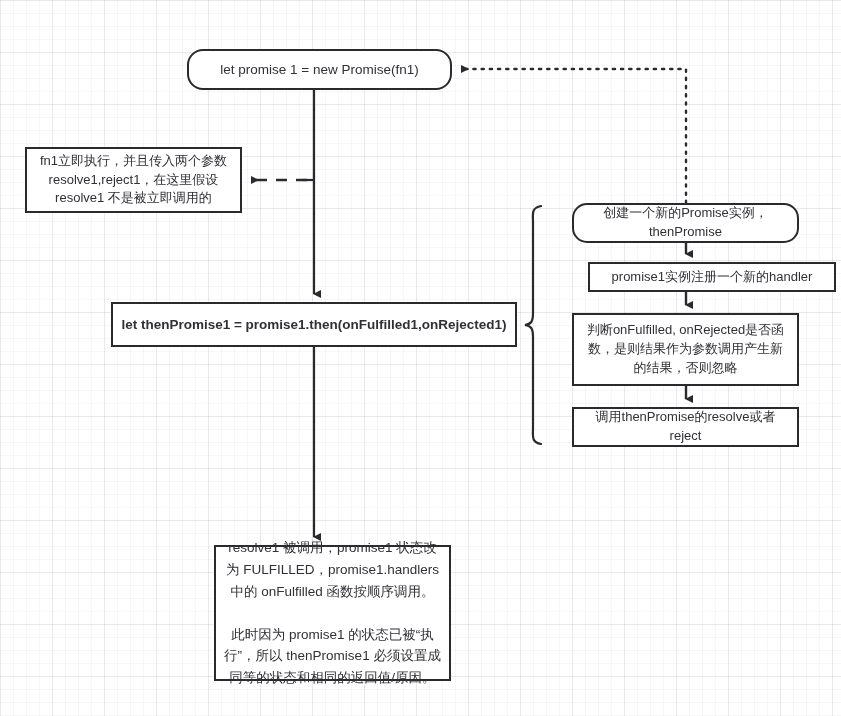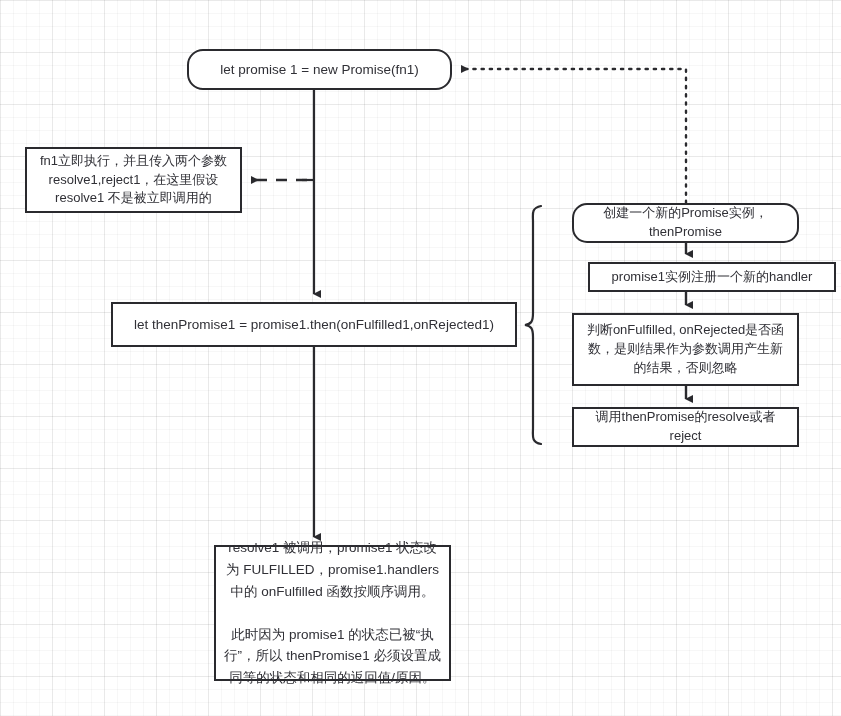--- a/index.html
+++ b/index.html
@@ -52,21 +52,21 @@
   .node.small-text {
     font-size: 13px;
   }
   .node.big-note {
     font-size: 13.5px;
     line-height: 1.6;
     text-align: center;
   }
   #node-promise1       { left: 187px; top: 49px;  width: 265px; height: 41px; border-radius: 16px; }
   #node-fn1-note       { left: 25px;  top: 147px; width: 217px; height: 66px; }
-  #node-thenpromise1   { left: 111px; top: 302px; width: 406px; height: 45px; }
+  #node-thenpromise1   { left: 111px; top: 302px; width: 406px; height: 45px; font-weight: bold; }
   #node-create-then    { left: 572px; top: 203px; width: 227px; height: 40px; border-radius: 15px; }
   #node-register       { left: 572px; top: 262px; width: 248px; height: 30px; margin-left: 16px; }
   #node-judge          { left: 572px; top: 313px; width: 227px; height: 73px; }
   #node-call-resolve   { left: 572px; top: 407px; width: 227px; height: 40px; }
   #node-result-note    { left: 194px; top: 545px; width: 237px; height: 136px; margin-left: 20px; }
 </style>
 </head>
 <body>
 
 <div id="canvas">

